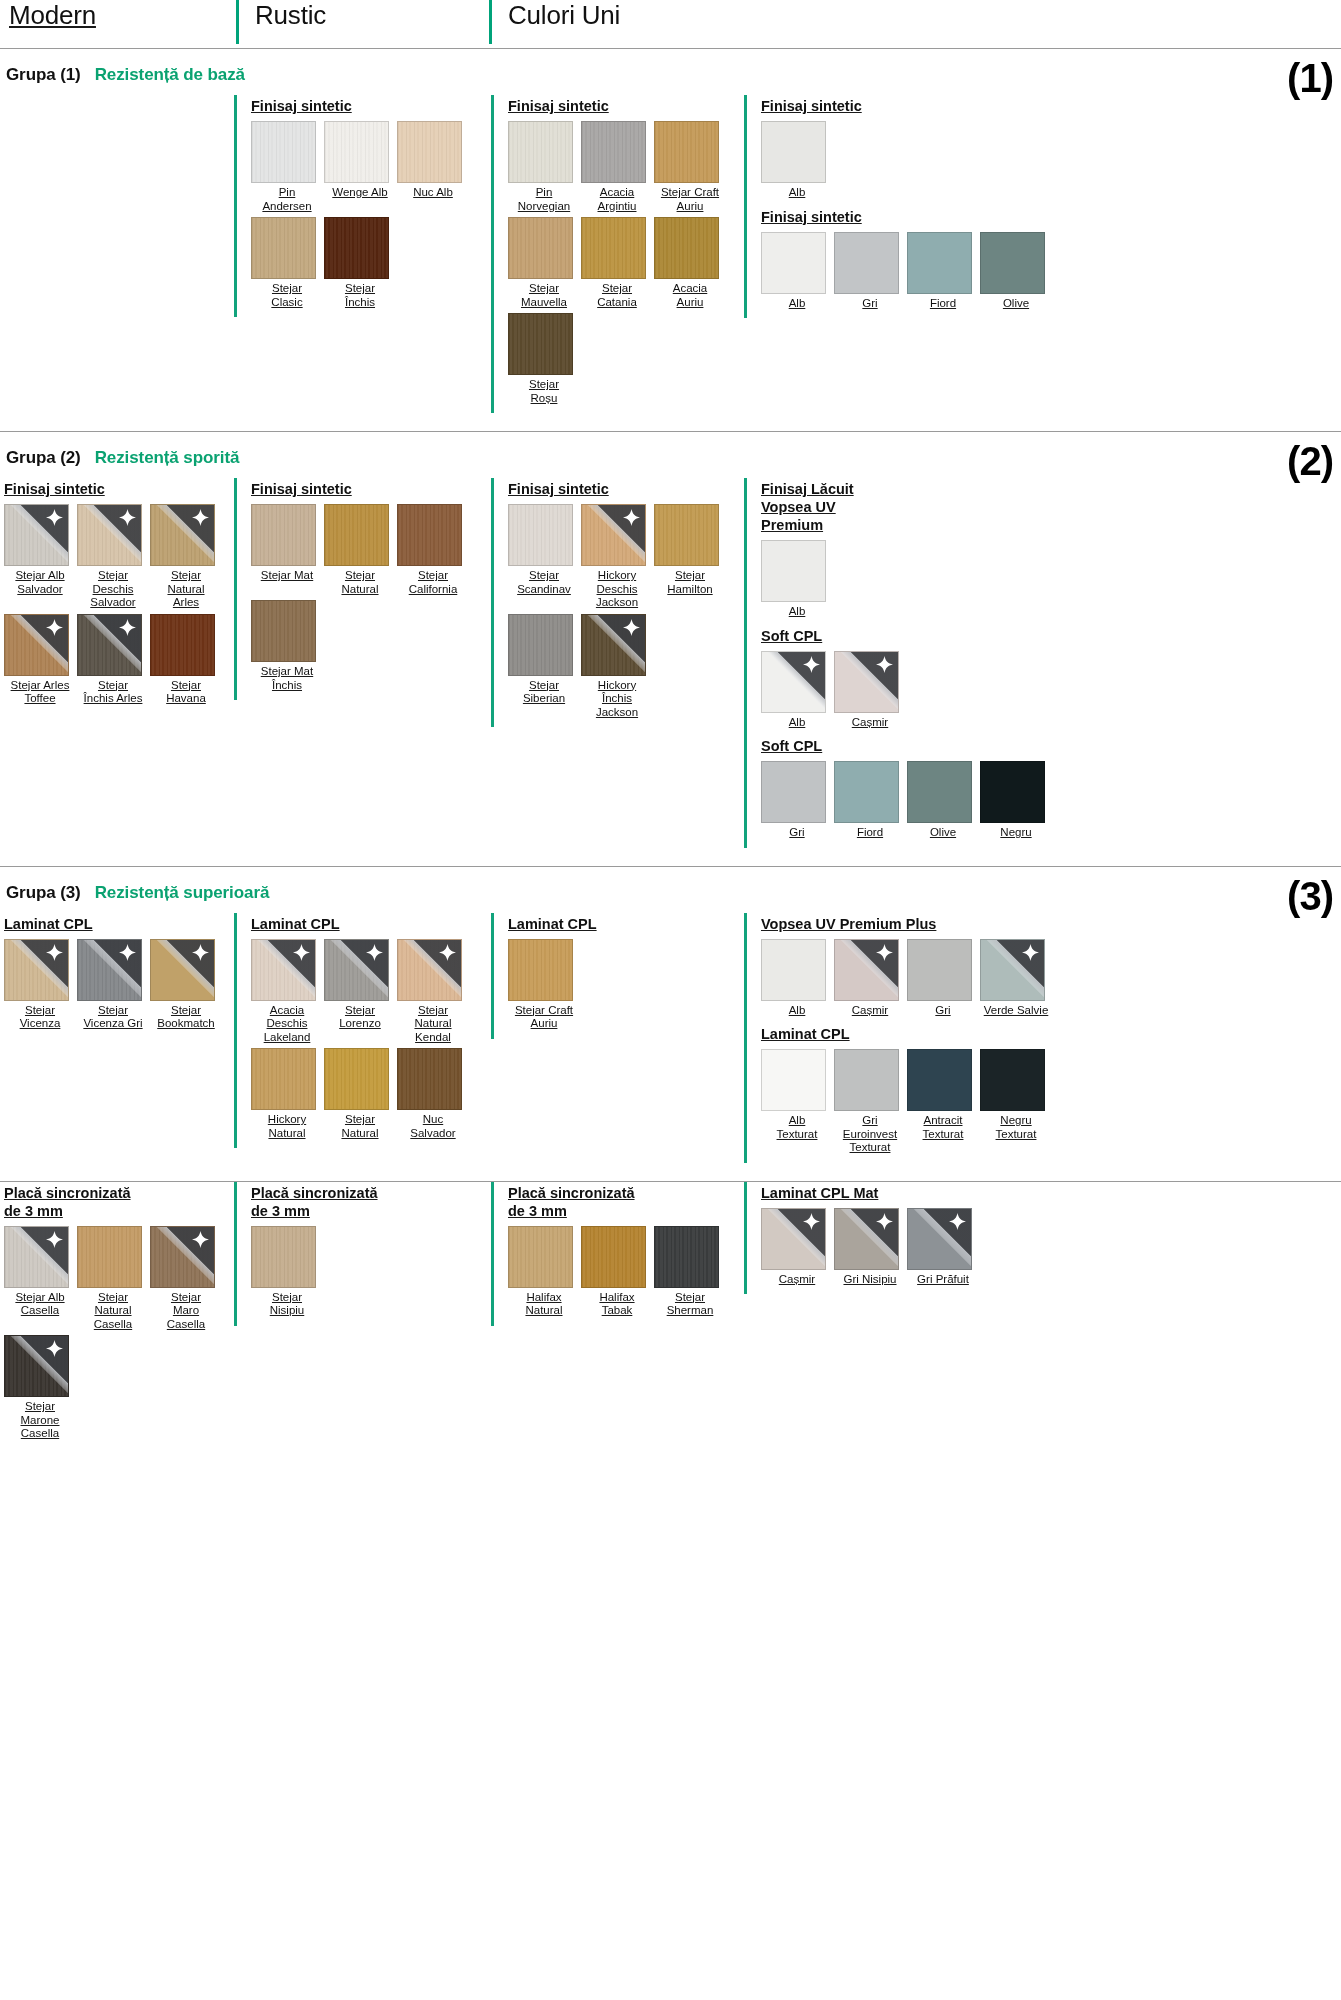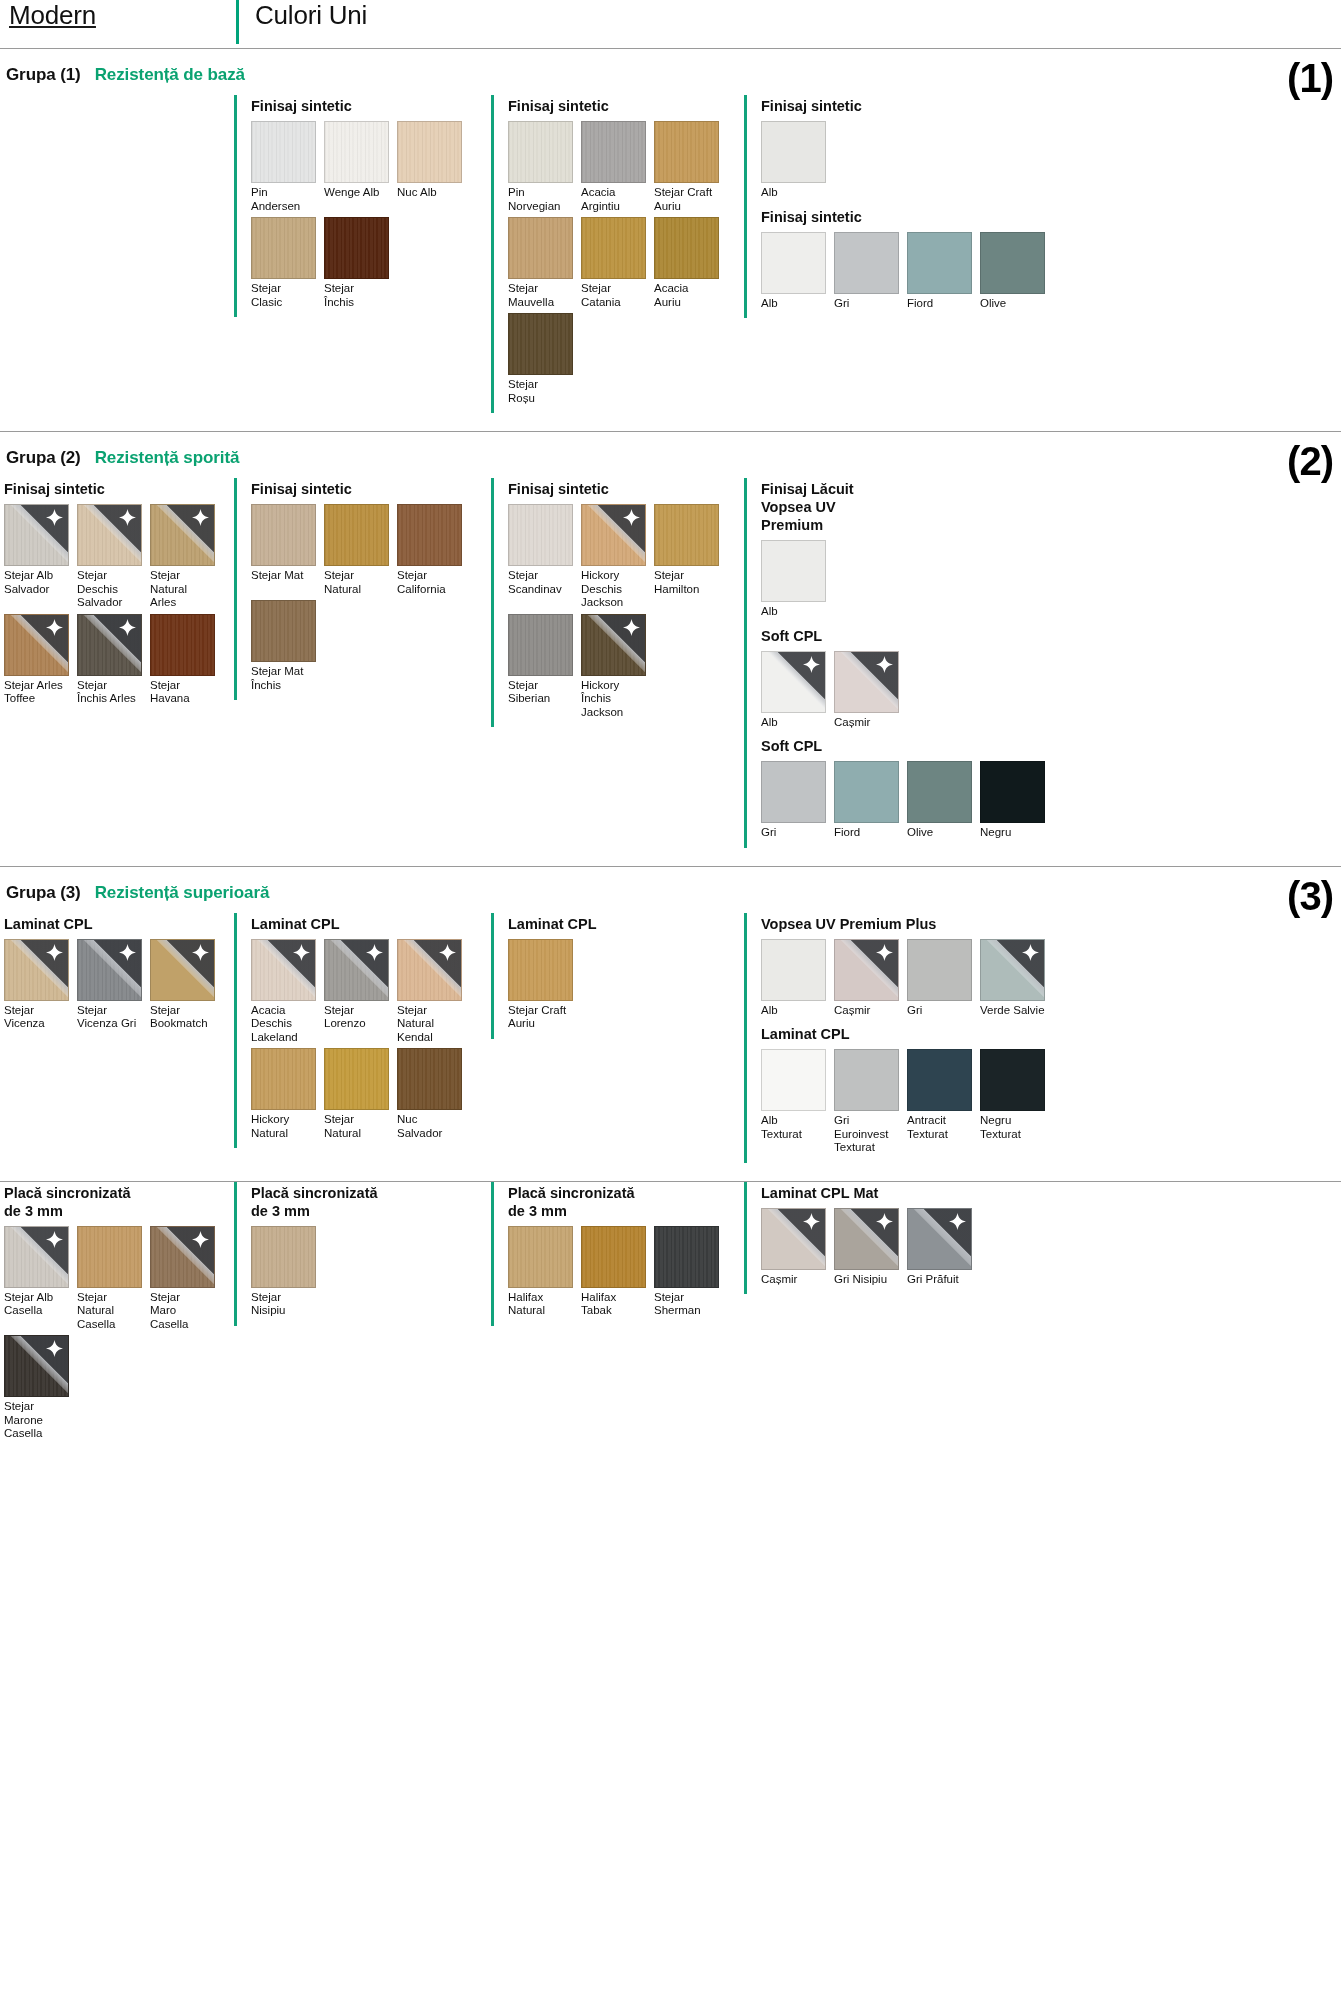--- a/index.html
+++ b/index.html
@@ -86,35 +86,36 @@
     align-items: stretch;
   }
   .col > .vrule {
     width: 3px;
     background: #11a37c;
     flex: 0 0 3px;
     margin-right: 14px;
     align-self: stretch;
   }
   .col > .vrule.none { visibility: hidden; width: 0; margin-right: 0; flex: 0 0 0; }
-  .col-body { flex: 1 1 auto; padding-top: 2px; }
+  .col-body { flex: 1 1 auto; padding-top: 2px; text-decoration: underline; }
 
   .sect { margin-bottom: 4px; }
   .sect-title {
     font-size: 14.5px;
     font-weight: bold;
     color: #111;
     line-height: 18px;
     margin-bottom: 6px;
     white-space: pre-line;
   }
   .swatch-row {
     display: flex;
     flex-wrap: wrap;
     gap: 0px;
+    text-align: center;
   }
   .sw {
     width: 72px;
     margin-right: 1px;
     margin-bottom: 4px;
   }
   .sw-tile {
     width: 65px;
     height: 62px;
     border: 1px solid rgba(0,0,0,0.16);
@@ -162,20 +163,24 @@
 </style>
 </head>
 <body>
 
 <div class="page">
 
   <div class="cat-header" id="cat-header">
       <div class="cat-col" style="width: 230px; text-decoration: underline;">
         <div class="rule hidden"></div>
         <div class="cat-label">Modern</div>
+      </div>
+      <div class="cat-col" style="width: 253px;">
+        <div class="rule"></div>
+        <div class="cat-label">Rustic</div>
       </div>
       <div class="cat-col" style="width: auto;">
         <div class="rule"></div>
         <div class="cat-label">Culori Uni</div>
       </div>
     </div>
 
   <div id="groups-root">
       <div class="group">
         <div class="group-divider"></div>

